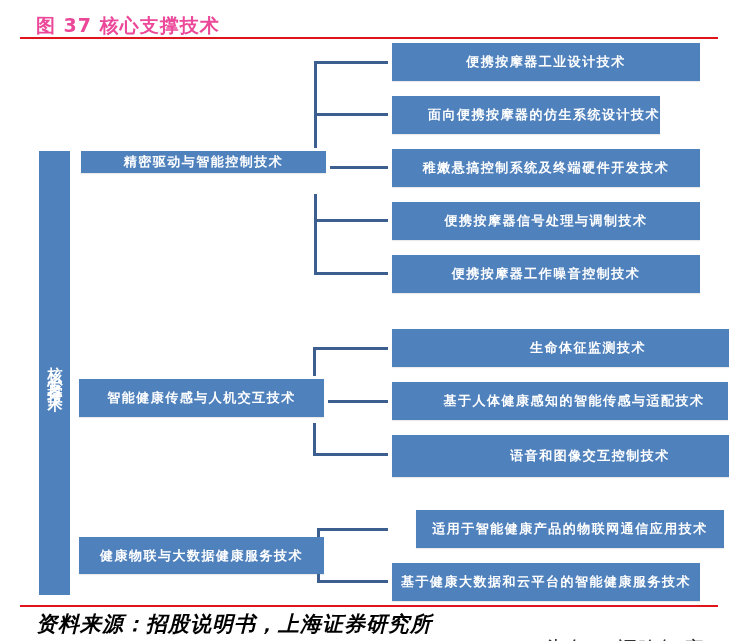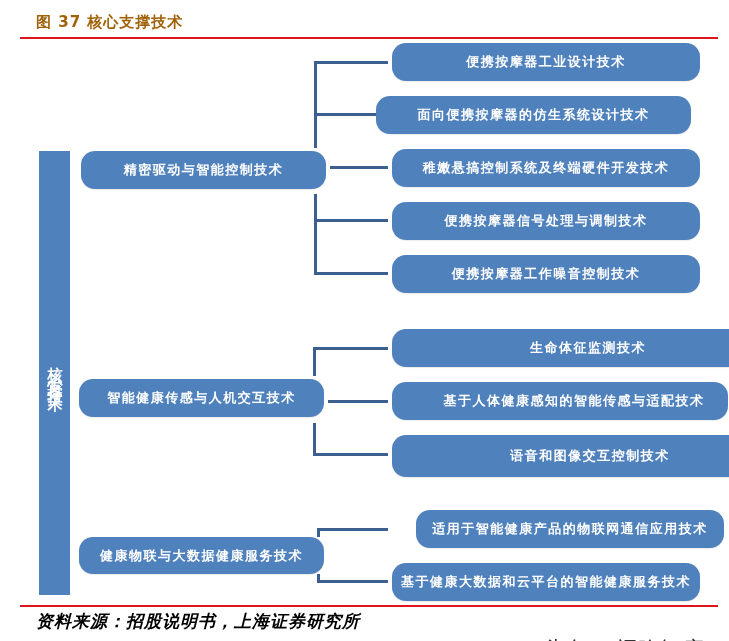--- a/index.html
+++ b/index.html
@@ -1,59 +1,59 @@
 <!DOCTYPE html>
 <html><head>
 <meta charset="utf-8">
 <style>
   html, body { margin:0; padding:0; background:#ffffff; }
   body { width:729px; height:641px; position:relative; overflow:hidden;
          font-family:"DejaVu Serif", "Liberation Serif", serif; }
-  .title { position:absolute; left:36px; top:13px; font-size:15px; font-weight:bold;
-           color:#a16207; letter-spacing:1px; font-family:"DejaVu Sans","Liberation Sans",sans-serif; }
+  .title { position:absolute; left:36px; top:13px; font-size:19px; font-weight:bold;
+           color:#ec4899; letter-spacing:1px; font-family:"DejaVu Sans","Liberation Sans",sans-serif; }
   .rule { position:absolute; left:20px; width:698px; height:2px; background:#e0141c; }
   .box { position:absolute; background:#4f81bd; color:#fff; display:flex; align-items:center;
          justify-content:center; font-size:13px; font-weight:bold; letter-spacing:1.5px;
-         box-shadow:0 1px 1px rgba(0,0,0,0.08);border-radius:14px; }
+         box-shadow:0 1px 1px rgba(0,0,0,0.08); }
   .vbox { position:absolute; left:39px; top:151px; width:31px; height:444px; background:#4f81bd;
           color:#fff; display:flex; align-items:center; justify-content:center; }
   .vtext { writing-mode:vertical-rl; text-orientation:upright; font-size:15px; font-weight:bold;
            letter-spacing:6px; }
   .line { position:absolute; background:#3d5f8f; }
-  .source { position:absolute; left:36px; top:610px; font-size:17px; font-weight:bold; font-style:italic;
+  .source { position:absolute; left:36px; top:610px; font-size:21px; font-weight:bold; font-style:italic;
             color:#000; letter-spacing:1px; }
   .watermark { position:absolute; left:544px; top:607px; font-size:22px; color:#333;
                font-family:Liberation Sans, sans-serif;margin-top:28px; }
 </style>
 </head>
 <body>
 
 <div class="title">图 37 核心支撑技术</div>
 <div class="rule" style="top:37px;"></div>
 
 <div class="vbox">
   <span class="vtext">核心支撑技术</span>
 </div>
 
-<div class="box" style="left:81px;top:151px;width:245px;height:38px;">
+<div class="box" style="left:81px;top:151px;width:245px;height:22px;">
   <span>精密驱动与智能控制技术</span>
 </div>
 
 <div class="line" style="left:314px;top:61px;width:3px;height:87px;"></div>
 <div class="line" style="left:314px;top:194px;width:3px;height:80px;"></div>
 <div class="line" style="left:314px;top:61px;width:74px;height:3px;"></div>
 <div class="line" style="left:314px;top:113px;width:74px;height:3px;"></div>
 <div class="line" style="left:330px;top:166px;width:58px;height:3px;"></div>
 <div class="line" style="left:314px;top:219px;width:74px;height:3px;"></div>
 <div class="line" style="left:314px;top:272px;width:74px;height:3px;"></div>
 
 <div class="box" style="left:392px;top:43px;width:308px;height:38px;">
   <span>便携按摩器工业设计技术</span>
 </div>
-<div class="box" style="left:376px;top:96px;width:315px;height:38px;">
+<div class="box" style="left:392px;top:96px;width:268px;height:38px;justify-content:flex-end;">
   <span>面向便携按摩器的仿生系统设计技术</span>
 </div>
 <div class="box" style="left:392px;top:149px;width:308px;height:38px;font-family:Liberation Mono, monospace;">
   <span>稚嫩悬搞控制系统及终端硬件开发技术</span>
 </div>
 <div class="box" style="left:392px;top:202px;width:308px;height:38px;">
   <span>便携按摩器信号处理与调制技术</span>
 </div>
 <div class="box" style="left:392px;top:255px;width:308px;height:38px;justify-content:center;">
   <span>便携按摩器工作噪音控制技术</span>

